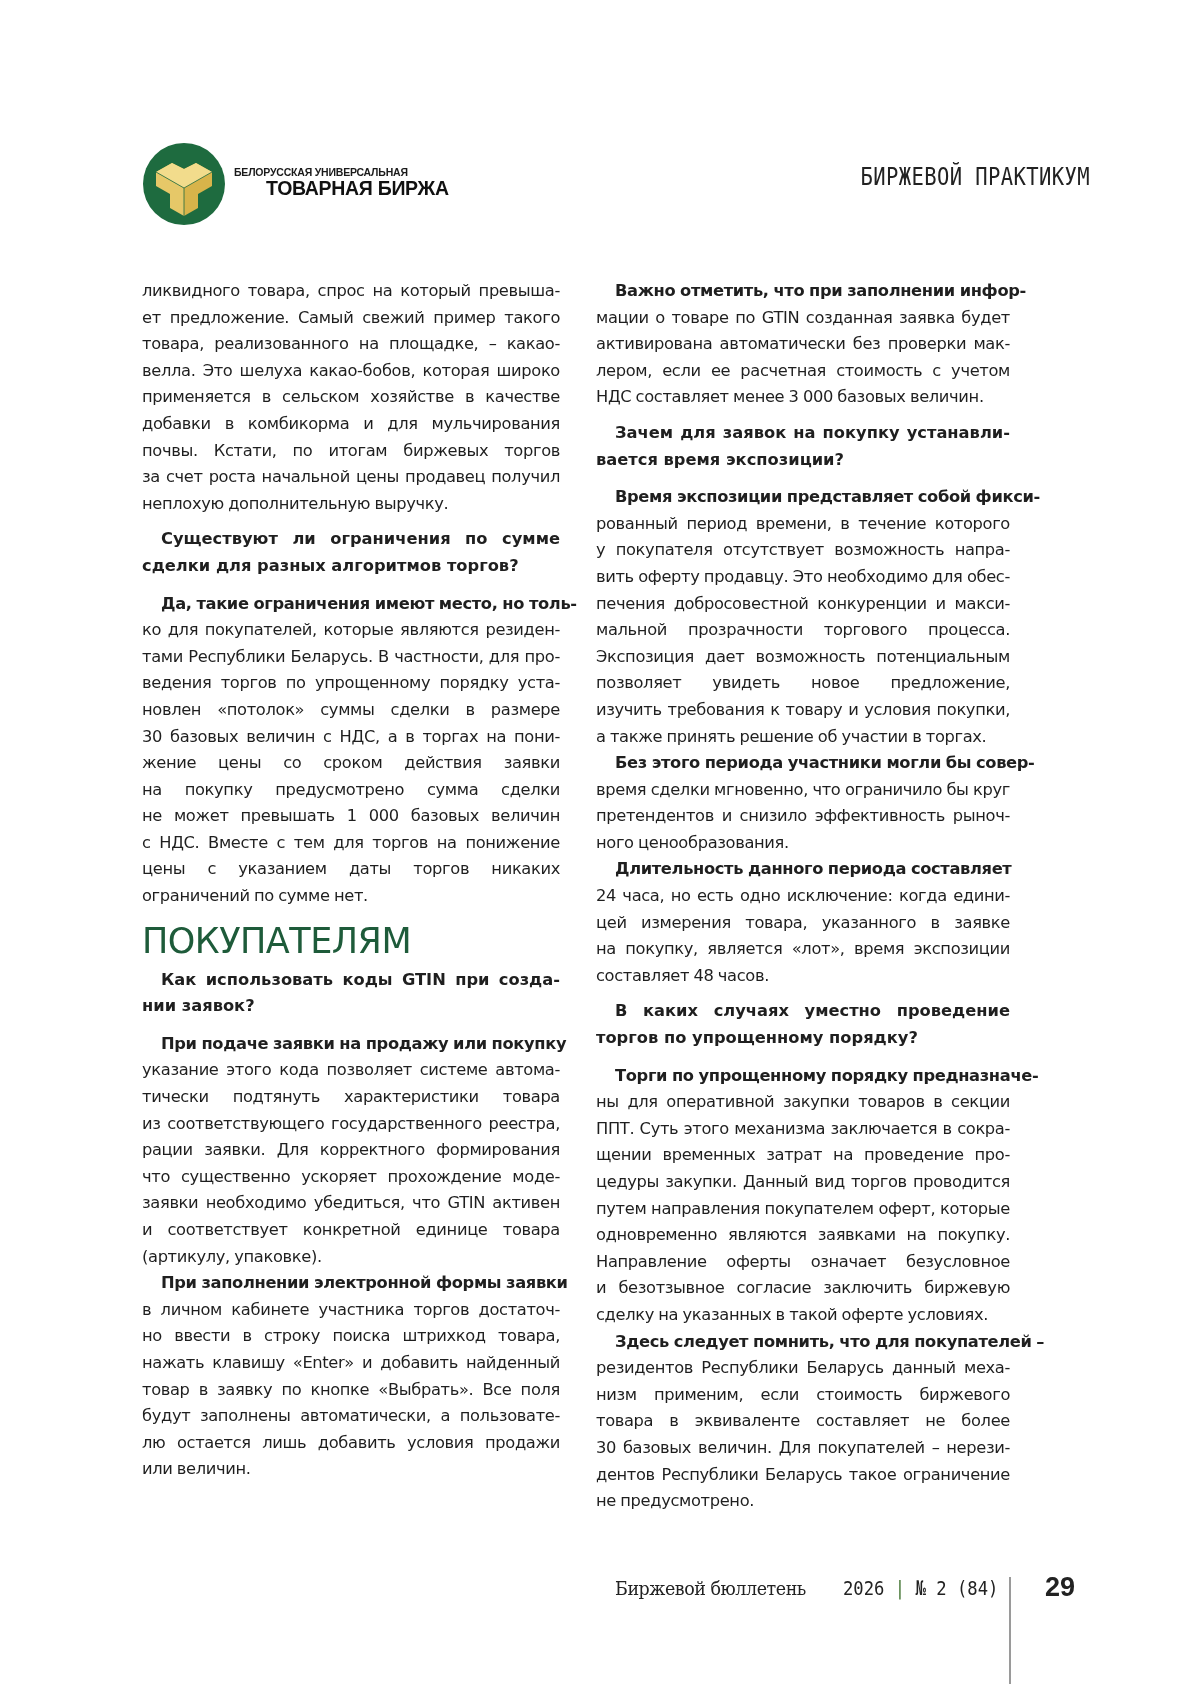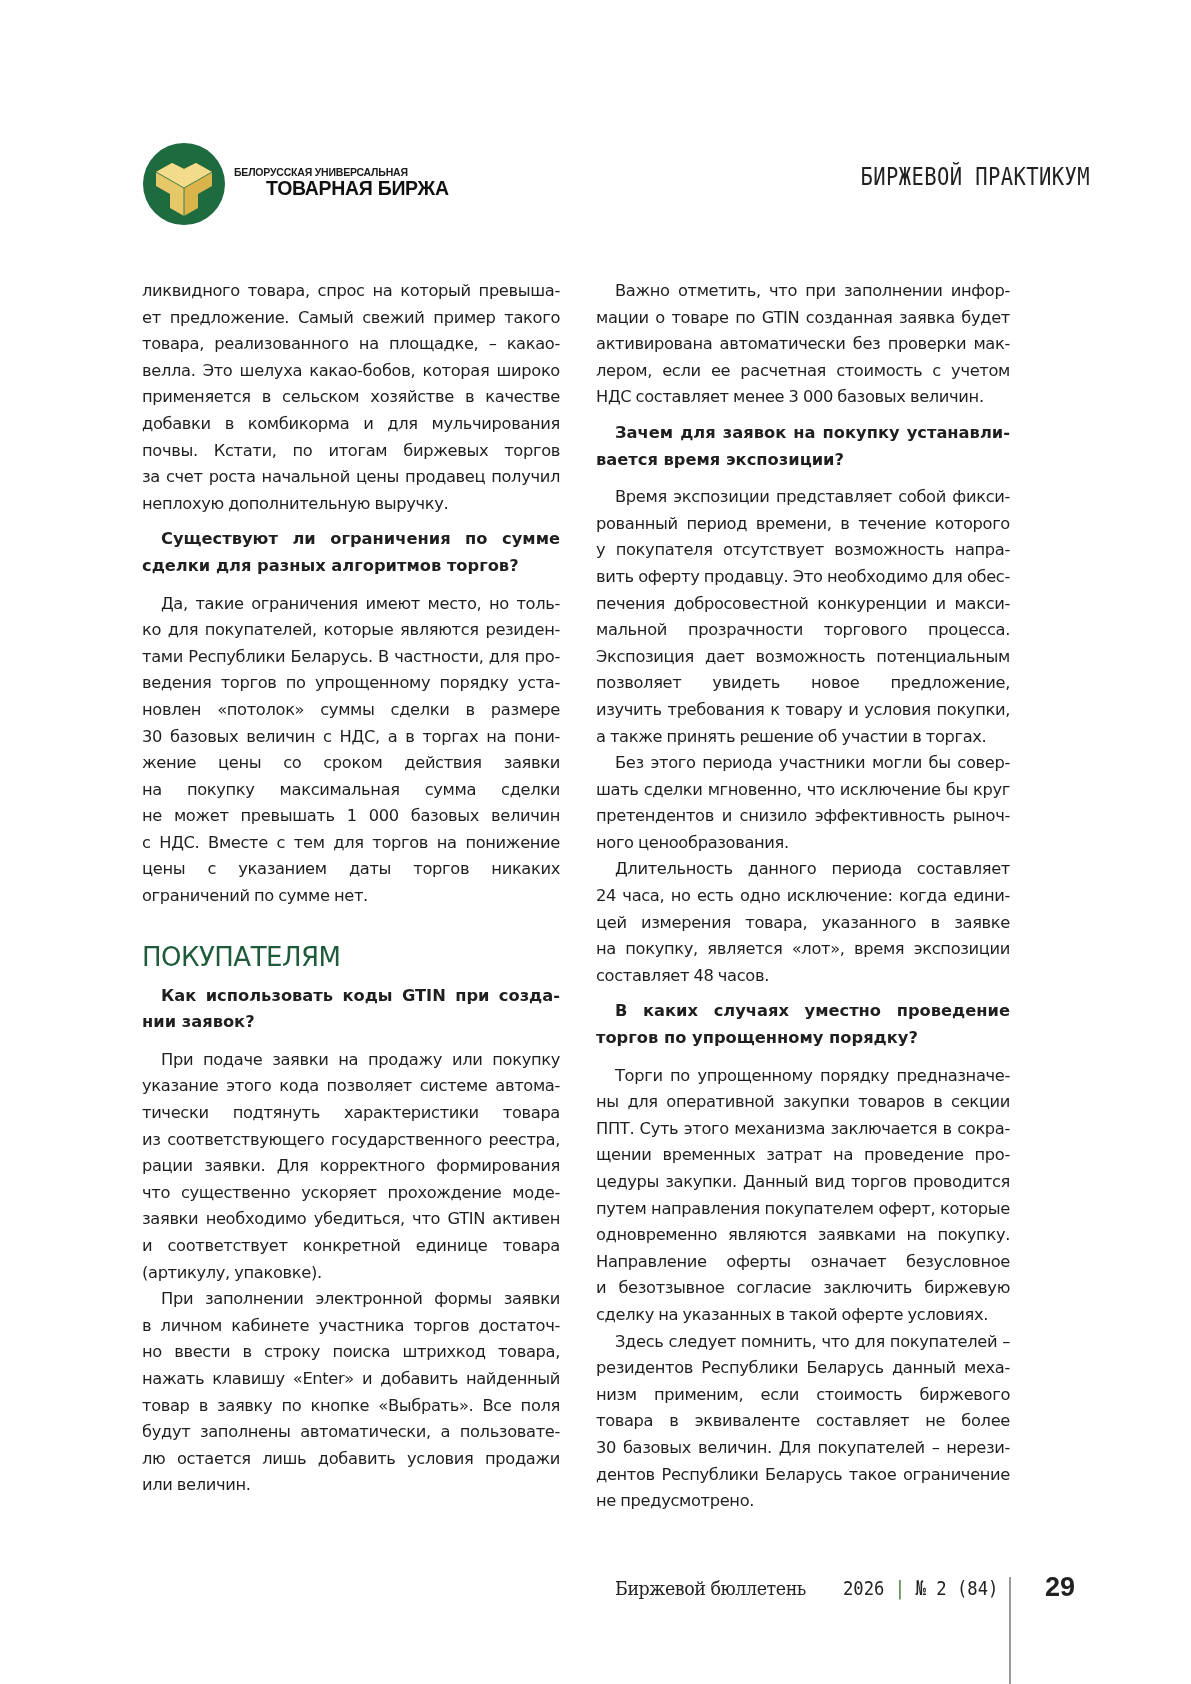--- a/index.html
+++ b/index.html
@@ -15,25 +15,25 @@
                    font-family: "DejaVu Sans Mono", monospace; font-size: 25px; letter-spacing: 0.5px;
                    color: #222; transform: scaleX(0.82); transform-origin: right center; white-space: nowrap; }
   .col { position: absolute; top: 278px; }
   .col-left { left: 142px; width: 418px; }
   .col-right { left: 596px; width: 414px; }
   .para { margin: 0; }
   .line { display: block; height: 26.6px; line-height: 26.6px; font-size: 16.3px;
           text-align: justify; text-align-last: justify; white-space: nowrap; overflow: visible;
           letter-spacing: -0.35px; word-spacing: -0.5px; }
   .line.last { text-align-last: left; }
-  .line.indent { text-indent: 19px; }
+  .line.indent { text-indent: 19px; font-weight: bold; }
   .q .line { font-weight: bold; font-size: 16.3px; letter-spacing: 0px; word-spacing: 0px; }
   .q { margin-top: 9px; margin-bottom: 11px; }
-  .heading-green { font-family: "DejaVu Sans", sans-serif; font-size: 26px; color: #1e5b3a;
-                   margin-top: 30px; margin-bottom: 4px; letter-spacing: -0.5px; height: 34px; line-height: 34px; }
+  .heading-green { font-family: "DejaVu Sans", sans-serif; font-size: 35px; color: #1e5b3a;
+                   margin-top: 14px; margin-bottom: 4px; letter-spacing: -0.5px; height: 34px; line-height: 34px; }
   .footer-journal { position: absolute; left: 615px; top: 1577px; font-family: "DejaVu Serif", serif;
                     font-size: 19px; color: #222; letter-spacing: -0.5px; transform: scaleX(0.92); transform-origin: left center; white-space: nowrap; }
   .footer-issue { position: absolute; left: 843px; top: 1576px; font-family: "DejaVu Sans Mono", monospace;
                   font-size: 20px; color: #222; white-space: nowrap; transform: scaleX(0.86); transform-origin: left center; }
   .footer-issue .sep { color: #4a7a3a; }
   .footer-rule { position: absolute; left: 1009px; top: 1577px; width: 2px; height: 107px; background: #9a9a9a; }
   .page-number { position: absolute; left: 1045px; top: 1572px; font-family: Liberation Sans, sans-serif;
                  font-weight: bold; font-size: 27px; color: #222; }
 </style>
 </head>
@@ -71,21 +71,21 @@
       <span class="line last">сделки для разных алгоритмов торгов?</span>
     </div>
   <div class="para">
       <span class="line indent">Да, такие ограничения имеют место, но толь-</span>
       <span class="line">ко для покупателей, которые являются резиден-</span>
       <span class="line">тами Республики Беларусь. В частности, для про-</span>
       <span class="line">ведения торгов по упрощенному порядку уста-</span>
       <span class="line">новлен «потолок» суммы сделки в размере</span>
       <span class="line">30 базовых величин с НДС, а в торгах на пони-</span>
       <span class="line">жение цены со сроком действия заявки</span>
-      <span class="line">на покупку максимальная сумма сделки</span>
+      <span class="line">на покупку предусмотрено сумма сделки</span>
       <span class="line">не может превышать 1 000 базовых величин</span>
       <span class="line">с НДС. Вместе с тем для торгов на понижение</span>
       <span class="line">цены с указанием даты торгов никаких</span>
       <span class="line last">ограничений по сумме нет.</span>
     </div>
   <div class="heading-green">ПОКУПАТЕЛЯМ</div>
   <div class="para q">
       <span class="line indent">Как использовать коды GTIN при созда-</span>
       <span class="line last">нии заявок?</span>
     </div>
@@ -131,21 +131,21 @@
       <span class="line">вить оферту продавцу. Это необходимо для обес-</span>
       <span class="line">печения добросовестной конкуренции и макси-</span>
       <span class="line">мальной прозрачности торгового процесса.</span>
       <span class="line">Экспозиция дает возможность потенциальным</span>
       <span class="line">позволяет увидеть новое предложение,</span>
       <span class="line">изучить требования к товару и условия покупки,</span>
       <span class="line last">а также принять решение об участии в торгах.</span>
     </div>
   <div class="para">
       <span class="line indent">Без этого периода участники могли бы совер-</span>
-      <span class="line">шать сделки мгновенно, что исключение бы круг</span>
+      <span class="line">время сделки мгновенно, что ограничило бы круг</span>
       <span class="line">претендентов и снизило эффективность рыноч-</span>
       <span class="line last">ного ценообразования.</span>
     </div>
   <div class="para">
       <span class="line indent">Длительность данного периода составляет</span>
       <span class="line">24 часа, но есть одно исключение: когда едини-</span>
       <span class="line">цей измерения товара, указанного в заявке</span>
       <span class="line">на покупку, является «лот», время экспозиции</span>
       <span class="line last">составляет 48 часов.</span>
     </div>

